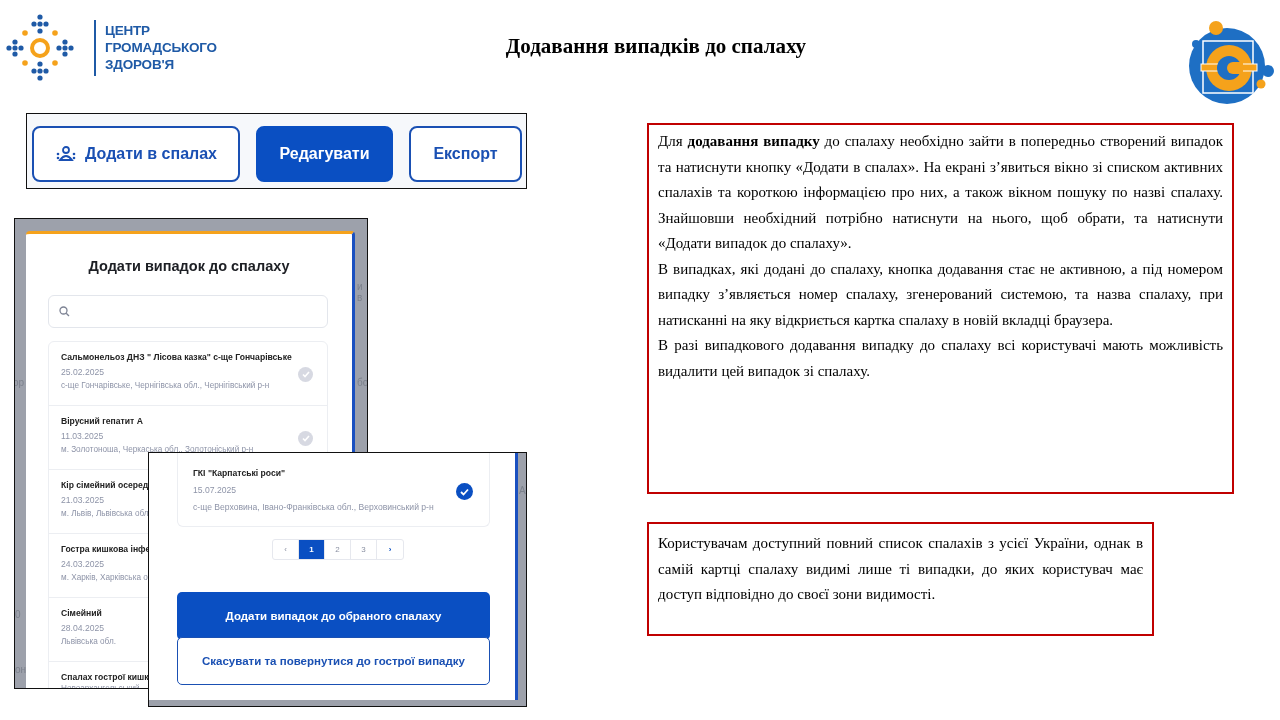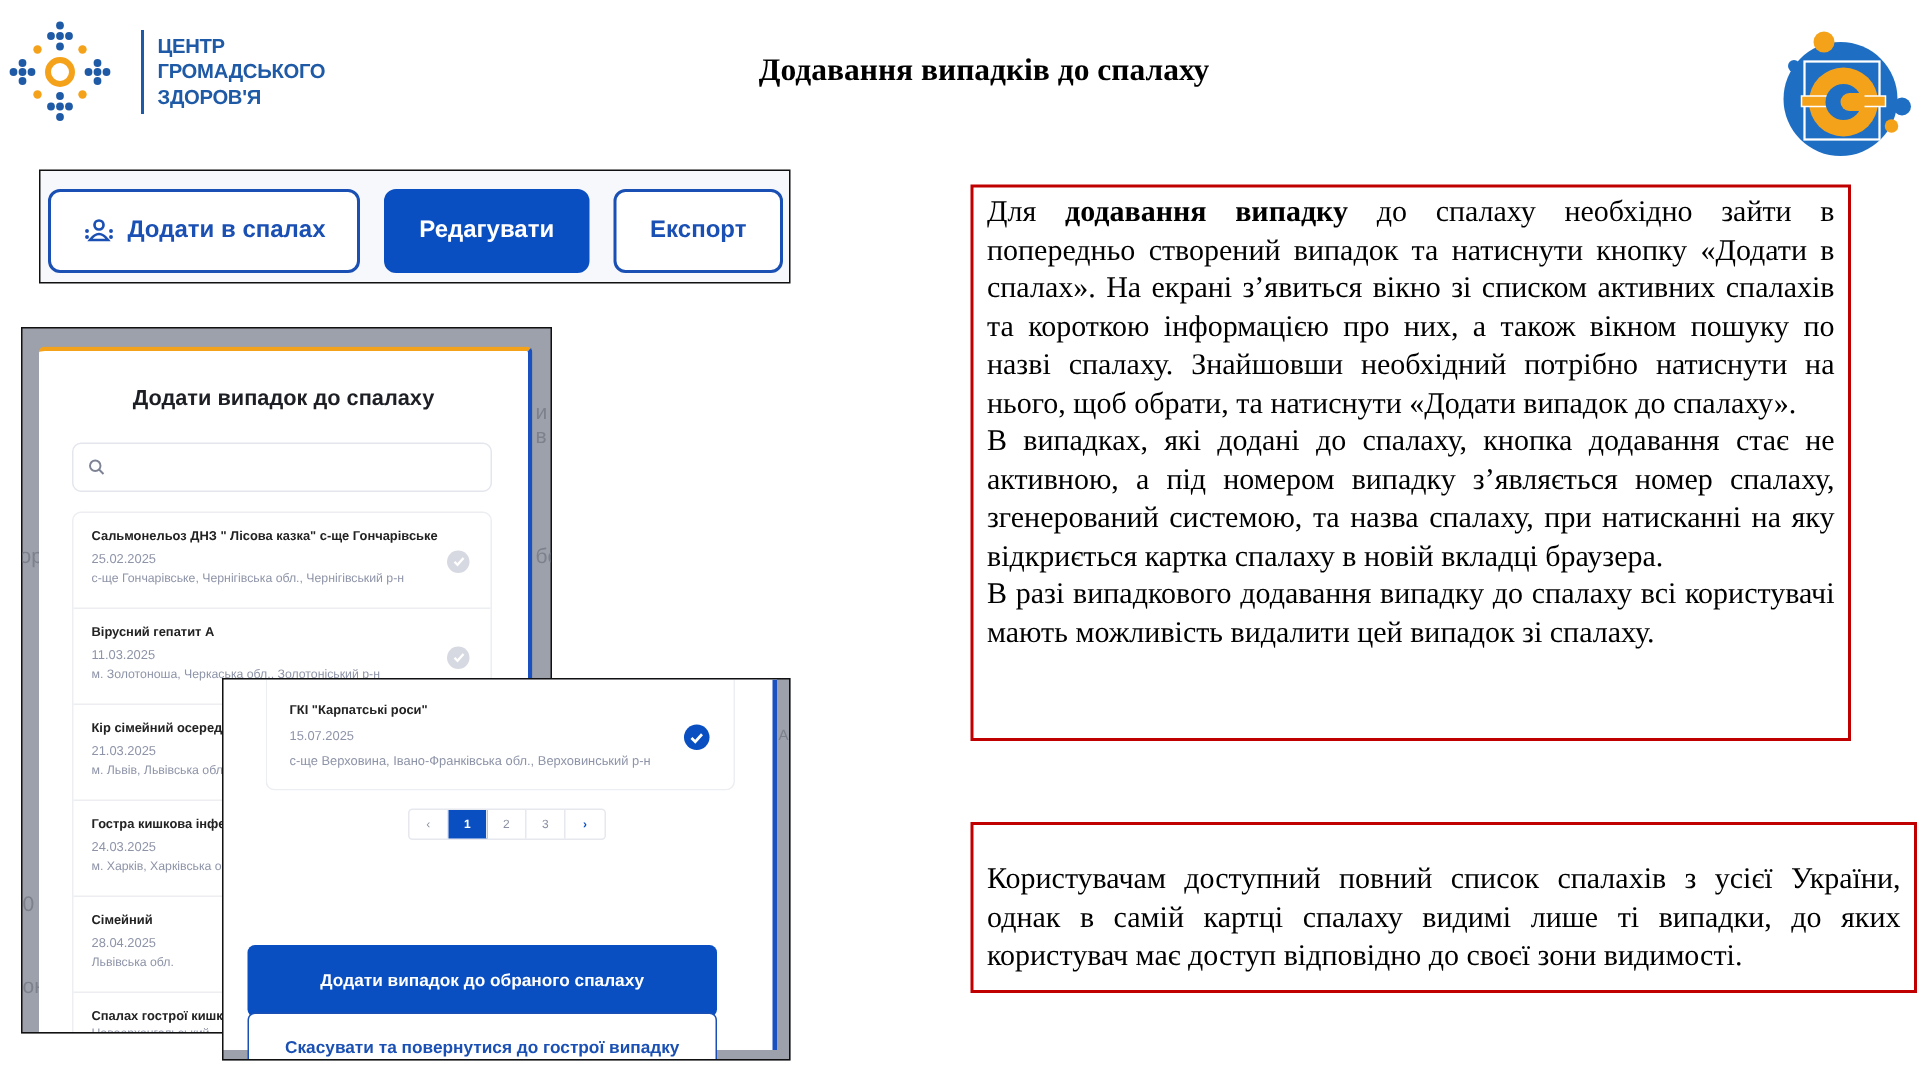--- a/index.html
+++ b/index.html
@@ -15,21 +15,21 @@
 
   
   .btn-strip { position: absolute; left: 26px; top: 113px; width: 501px; height: 76px; border: 1.5px solid #111; background: #f6f8fb; text-align: center; }
   .sbtn { position: absolute; top: 12px; height: 56px; border-radius: 8px; display: flex; align-items: center; justify-content: center; font-weight: bold; font-size: 16px; }
   .sbtn.outline { background: #fff; border: 2px solid #1a50b3; color: #1a50b3; }
   .sbtn.filled { background: #0a4fc2; color: #fff; border: 2px solid #0a4fc2; }
   .sbtn .ico { margin-right: 8px; display: inline-flex; }
 
   
   .shot1 { position: absolute; left: 14px; top: 218px; width: 354px; height: 471px; border: 1.5px solid #111; background: #9da1ab; overflow: hidden; }
-  .shot1 .bg-txt { position: absolute; color: #7c818c; font-size: 14px; }
+  .shot1 .bg-txt { position: absolute; color: #7c818c; font-size: 10px; margin-top: 15px; }
   .modal1 { position: absolute; left: 11px; top: 12px; width: 329px; height: 465px; background: #fff; border-top: 3px solid #f5a21b; border-right: 3px solid #1a50c0; border-radius: 4px 4px 0 0; padding-left: 28px; }
   .modal1 .mtitle { position: absolute; top: 24px; left: 0; width: 100%; text-align: center; font-weight: bold; font-size: 14.5px; color: #1d1f24; }
   .search-box { position: absolute; left: 22px; top: 61px; width: 280px; height: 33px; border: 1px solid #e3e6ec; border-radius: 6px; display: flex; align-items: center; padding-left: 10px; }
   .search-box input { border: none; outline: none; flex: 1; margin-left: 6px; font-size: 11px; background: transparent; }
   .list1 { position: absolute; left: 22px; top: 107px; width: 280px; border: 1px solid #eceef2; border-radius: 6px; }
   .litem { position: relative; height: 64px; border-bottom: 1px solid #eceef2; padding: 10px 0 0 12px; }
   .litem .nm { font-weight: bold; font-size: 8.6px; color: #222; white-space: nowrap; overflow: hidden; }
   .litem .dt { font-size: 8.6px; color: #8e94a8; margin-top: 5px; }
   .litem .loc { font-size: 8.2px; color: #8e94a8; margin-top: 4px; white-space: nowrap; overflow: hidden; }
   .litem .chk { position: absolute; right: 14px; top: 25px; width: 15px; height: 15px; border-radius: 50%; background: #d7d9e2; display: flex; align-items: center; justify-content: center; }
@@ -40,28 +40,28 @@
   .card2 { position: absolute; left: 28px; top: 0; width: 313px; height: 74px; border: 1px solid #eceef2; border-top: none; border-radius: 0 0 6px 6px; padding: 15px 0 0 15px; }
   .card2 .nm { font-weight: bold; font-size: 8.6px; color: #222; }
   .card2 .dt { font-size: 8.6px; color: #8e94a8; margin-top: 7px; }
   .card2 .loc { font-size: 8.6px; color: #8e94a8; margin-top: 7px; white-space: nowrap; }
   .card2 .chk { position: absolute; right: 16px; top: 30px; width: 17px; height: 17px; border-radius: 50%; background: #0a4fc2; display: flex; align-items: center; justify-content: center; }
   .pager { position: absolute; left: 123px; top: 86px; height: 21px; display: flex; border: 1px solid #e6e8ee; border-radius: 3px; }
   .pg { width: 26px; height: 19px; display: flex; align-items: center; justify-content: center; font-size: 8px; color: #8a90a2; border-right: 1px solid #e6e8ee; }
   .pg:last-child { border-right: none; }
   .pg.active { background: #0a4fc2; color: #fff; font-weight: bold; }
   .pg.next { color: #0a4fc2; font-weight: bold; }
-  .mbtn { position: absolute; left: 16px; width: 313px; height: 48px; border-radius: 5px; display: flex; align-items: center; justify-content: center; font-weight: bold; font-size: 11.5px; margin-top: 38px; }
+  .mbtn { position: absolute; left: 28px; width: 313px; height: 48px; border-radius: 5px; display: flex; align-items: center; justify-content: center; font-weight: bold; font-size: 11.5px; }
   .mbtn.primary { top: 139px; background: #0a4fc2; color: #fff; }
   .mbtn.secondary { top: 184px; background: #fff; color: #1a50b3; border: 1.5px solid #1a50b3; }
 
   
-  .tbox { position: absolute; border: 2px solid #c00000; background: #fff; font-family: "Liberation Serif", serif; font-size: 20px; line-height: 25.5px; color: #000; text-align: justify; padding: 4px 9px; }
+  .tbox { position: absolute; border: 2px solid #c00000; background: #fff; font-family: "Liberation Serif", serif; font-size: 15px; line-height: 25.5px; color: #000; text-align: justify; padding: 4px 9px; }
   .tbox1 { left: 647px; top: 123px; width: 587px; height: 371px; }
-  .tbox2 { left: 647px; top: 522px; width: 631px; height: 114px; padding-top: 24px; margin-top: 26px; }
+  .tbox2 { left: 647px; top: 522px; width: 507px; height: 114px; padding-top: 7px; }
   .tbox p { margin: 0; }
 </style>
 </head>
 <body>
 
 <div class="logo-left">
   <svg width="80" height="72" viewBox="0 0 80 72" style="position:absolute;left:0;top:0">
     <g fill="#1f5aa6">
       <circle cx="34" cy="5" r="2.6"></circle>
         <circle cx="28" cy="12" r="2.6"></circle>

